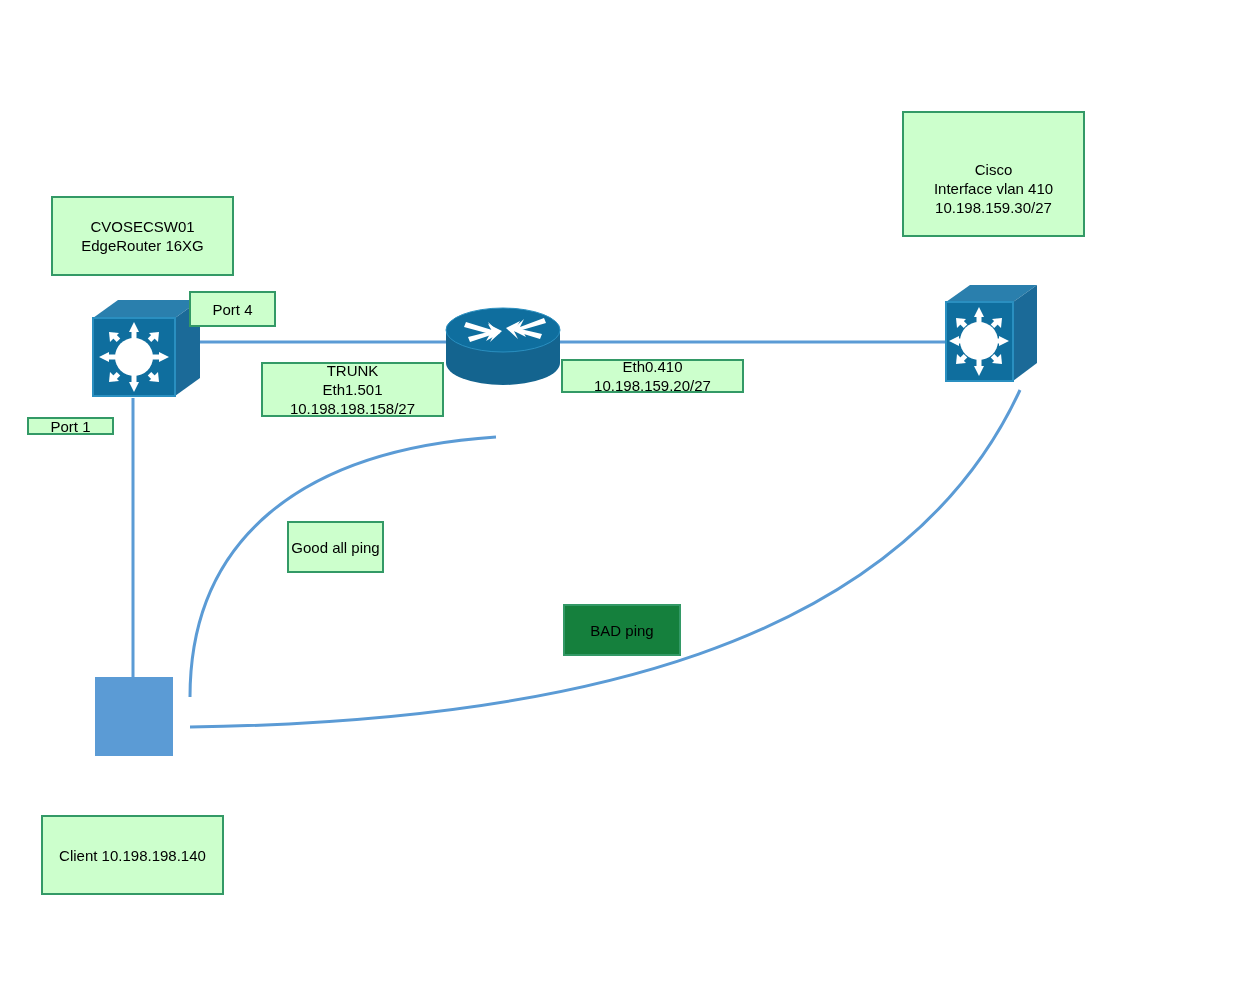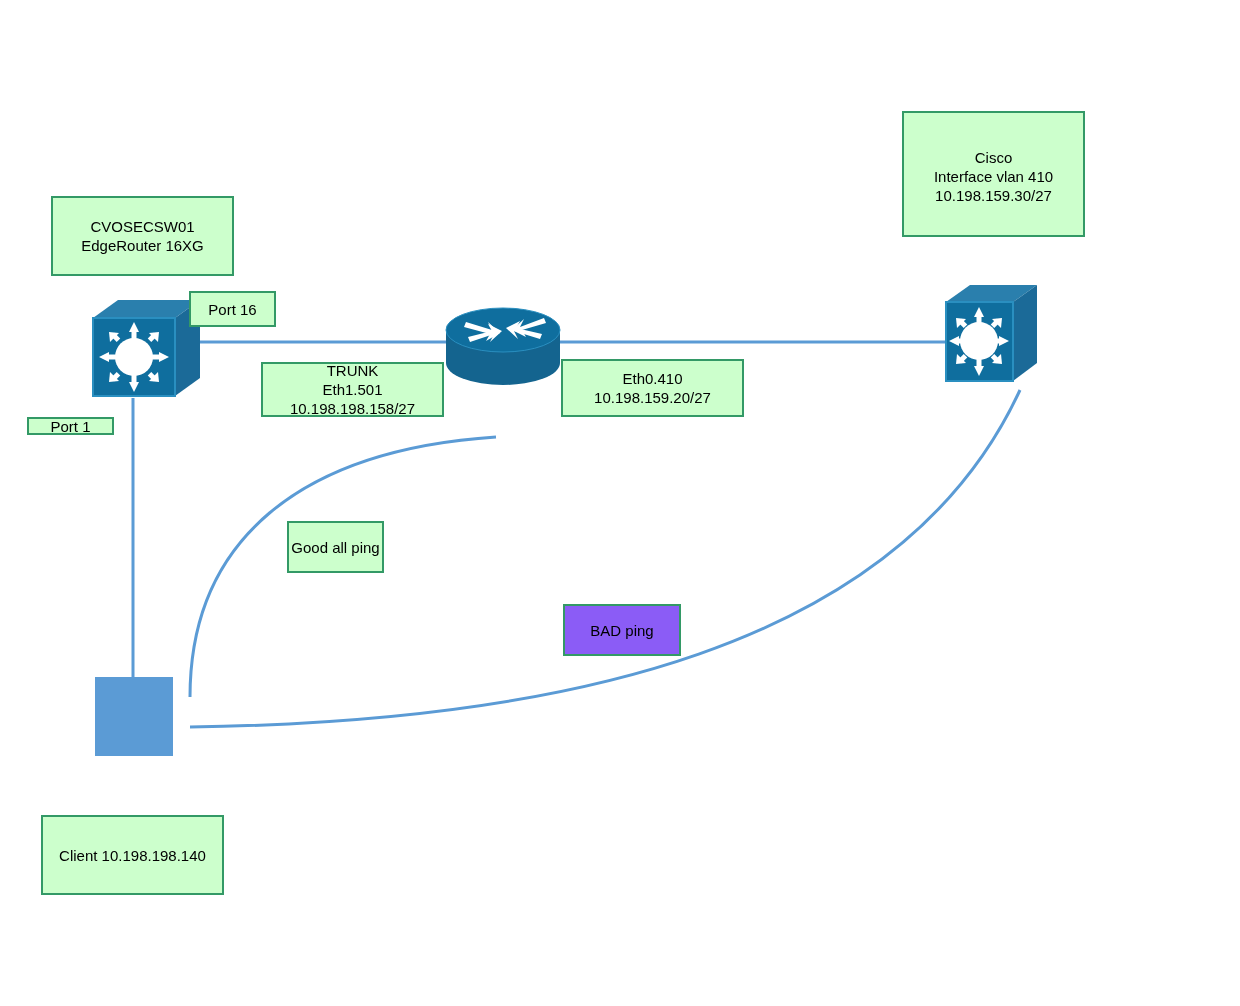--- a/index.html
+++ b/index.html
@@ -33,25 +33,25 @@
     font-size: 15px;
     line-height: 19px;
     text-align: center;
     display: flex;
     align-items: center;
     justify-content: center;
     white-space: pre-line;
     z-index: 5;
   }
   .label-box.bad {
-    background: #8b5cf6;
+    background: #15803d;
   }
   .label-box.align-bottom {
     align-items: flex-end;
-    padding-bottom: 30px;
+    padding-bottom: 18px;
   }
   .client-box {
     position: absolute;
     background: #5b9bd5;
     z-index: 6;
   }
 </style>
 </head>
 <body>
 
@@ -143,29 +143,29 @@
   <div class="client-box" style="left:95px; top:677px; width:78px; height:79px;"></div>
 
   <div class="label-box" style="left:51px; top:196px; width:183px; height:80px;">CVOSECSW01
 EdgeRouter 16XG</div>
 
 
   <div class="label-box align-bottom" style="left:902px; top:111px; width:183px; height:126px;">Cisco
 Interface vlan 410
 10.198.159.30/27</div>
 
-  <div class="label-box" style="left:189px; top:291px; width:87px; height:36px;">Port 16</div>
+  <div class="label-box" style="left:189px; top:291px; width:87px; height:36px;">Port 4</div>
 
   <div class="label-box" style="left:27px; top:417px; width:87px; height:18px;">Port 1</div>
 
   <div class="label-box" style="left:261px; top:362px; width:183px; height:55px;">TRUNK
 Eth1.501
 10.198.198.158/27</div>
 
-  <div class="label-box" style="left:561px; top:359px; width:183px; height:58px;">Eth0.410
+  <div class="label-box" style="left:561px; top:359px; width:183px; height:34px;">Eth0.410
 10.198.159.20/27</div>
 
   <div class="label-box" style="left:287px; top:521px; width:97px; height:52px;">Good all ping</div>
 
   <div class="label-box bad" style="left:563px; top:604px; width:118px; height:52px;">BAD ping</div>
 
   <div class="label-box" style="left:41px; top:775px; width:183px; height:80px;margin-top:40px;">Client 10.198.198.140</div>
 
 </div>
 

